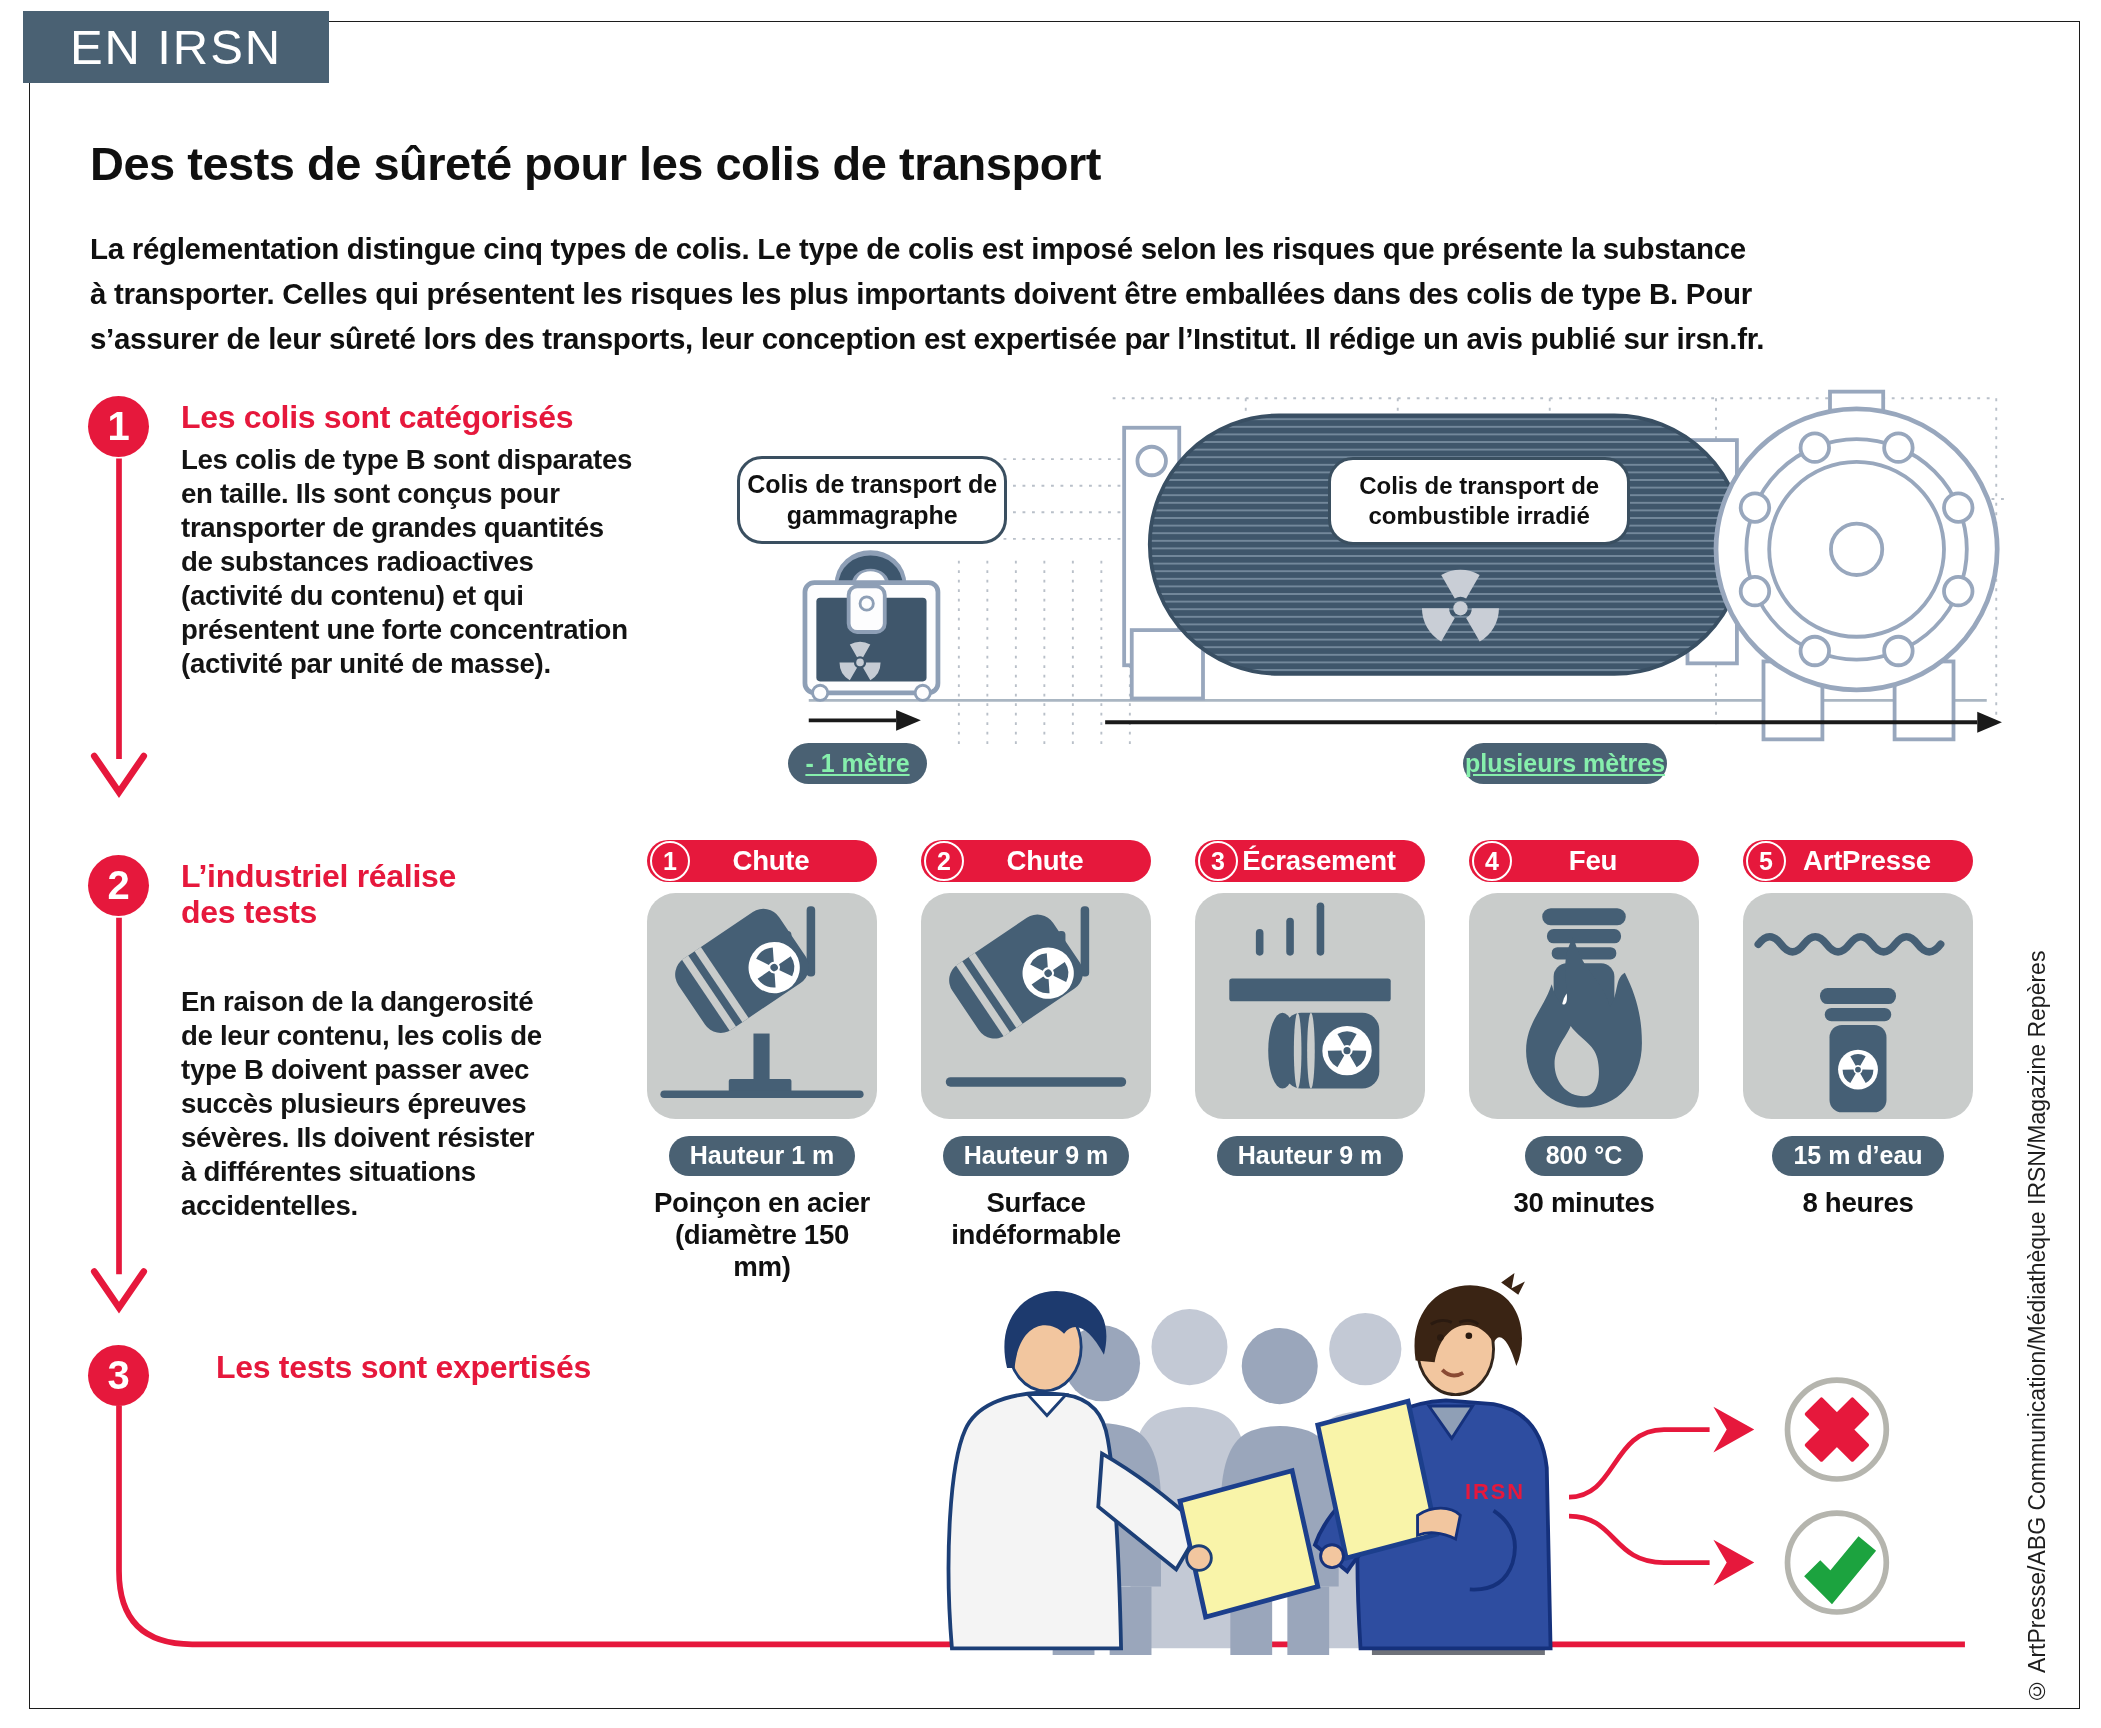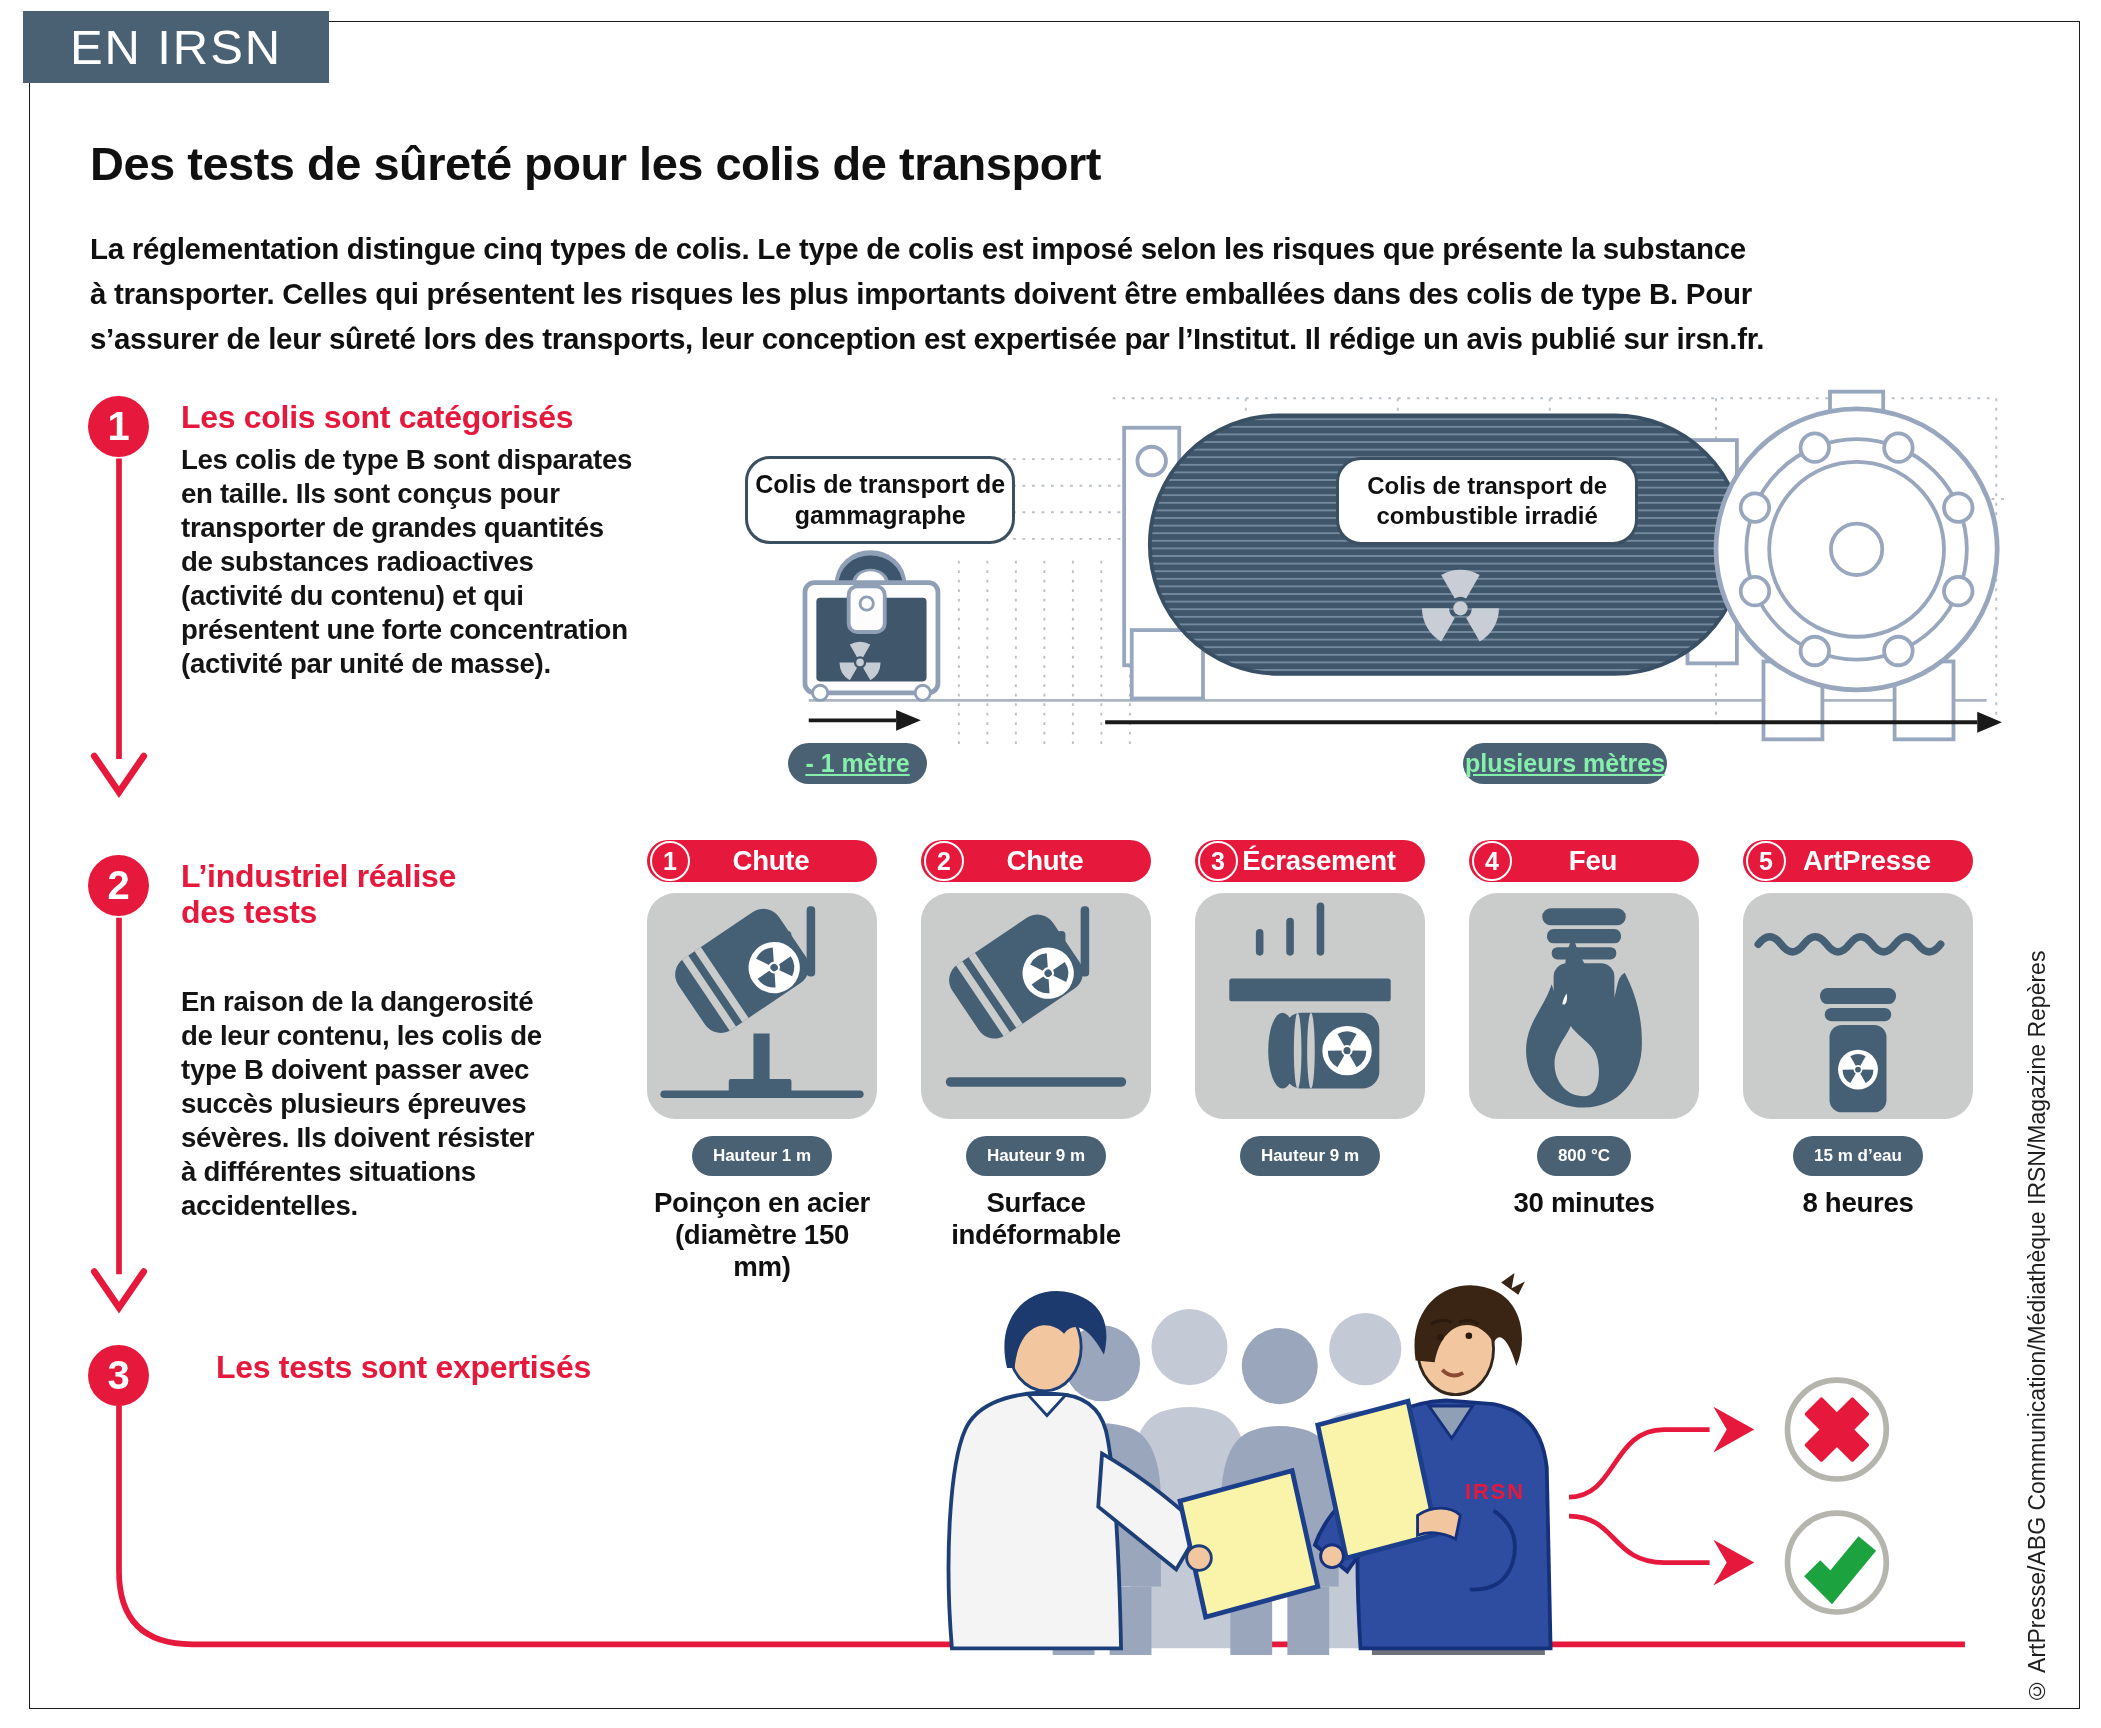--- a/index.html
+++ b/index.html
@@ -8,32 +8,32 @@
   .frame{position:absolute;left:28.5px;top:21px;width:2049px;height:1686px;border:1.9px solid #1c1c1c;}
   .badge{position:absolute;left:23px;top:11.4px;width:306px;height:72px;background:#4a6173;color:#fff;
          display:flex;align-items:center;justify-content:center;font-size:49px;font-weight:400;letter-spacing:1.9px;z-index:20;}
   .title{position:absolute;left:90px;top:136px;font-size:47px;font-weight:700;letter-spacing:-0.5px;}
   .intro{position:absolute;left:90px;top:226px;font-size:29.5px;font-weight:700;line-height:45px;letter-spacing:-0.3px;}
   .stepnum{position:absolute;width:61px;height:61px;border-radius:50%;background:#e6183c;color:#fff;
            display:flex;align-items:center;justify-content:center;font-size:40px;font-weight:700;z-index:5;}
   .steptitle{position:absolute;color:#e6183c;font-size:32px;font-weight:700;line-height:36px;letter-spacing:-0.3px;}
   .stepbody{position:absolute;font-size:27.6px;font-weight:700;line-height:34px;letter-spacing:-0.3px;color:#141414;}
   .callout{position:absolute;background:#fff;border:3.8px solid #3a4f60;border-radius:25px;display:flex;align-items:center;
-           justify-content:center;text-align:center;font-weight:700;line-height:1.25;z-index:6;margin-left:8px;}
+           justify-content:center;text-align:center;font-weight:700;line-height:1.25;z-index:6;}
   .pill{position:absolute;background:#4a6173;color:#86efac;border-radius:21px;display:flex;align-items:center;
         justify-content:center;font-size:25px;font-weight:700;z-index:6;text-decoration:underline;}
   .cards{position:absolute;left:647px;top:840px;display:flex;gap:44px;}
   .card{width:230px;display:flex;flex-direction:column;}
   .card-header{height:42px;background:#e6183c;border-radius:21px;display:flex;align-items:center;margin-bottom:10.5px;}
   .card-num{width:36px;height:36px;margin-left:2.9px;border-radius:50%;background:#e6183c;border:2.9px solid #fff;
             color:#fff;display:flex;align-items:center;justify-content:center;font-size:25px;font-weight:700;flex:none;}
   .card-label{flex:1;text-align:center;color:#fff;font-size:27.6px;font-weight:700;padding-right:25px;letter-spacing:-0.3px;}
   .iconbox{width:230px;height:226px;background:#c9cccb;border-radius:28.5px;}
   .card-pill{margin:17px auto 0 auto;background:#4a6173;color:#fff;border-radius:20px;height:40px;
-             display:flex;align-items:center;justify-content:center;font-size:17px;font-weight:700;padding:0 21px;width:fit-content;}
+             display:flex;align-items:center;justify-content:center;font-size:25px;font-weight:700;padding:0 21px;width:fit-content;}
   .card-caption{margin-top:11.4px;text-align:center;font-size:27.6px;font-weight:700;line-height:32px;letter-spacing:-0.3px;}
   .abs{position:absolute;}
   .credit{position:absolute;left:2024px;bottom:24px;height:904px;width:36px;writing-mode:vertical-rl;
           transform:rotate(180deg);font-size:23px;color:#1d1d1d;white-space:nowrap;}
   svg text{font-family:"Liberation Sans", sans-serif;}
 </style>
 </head>
 <body>
 
 <div class="page">

